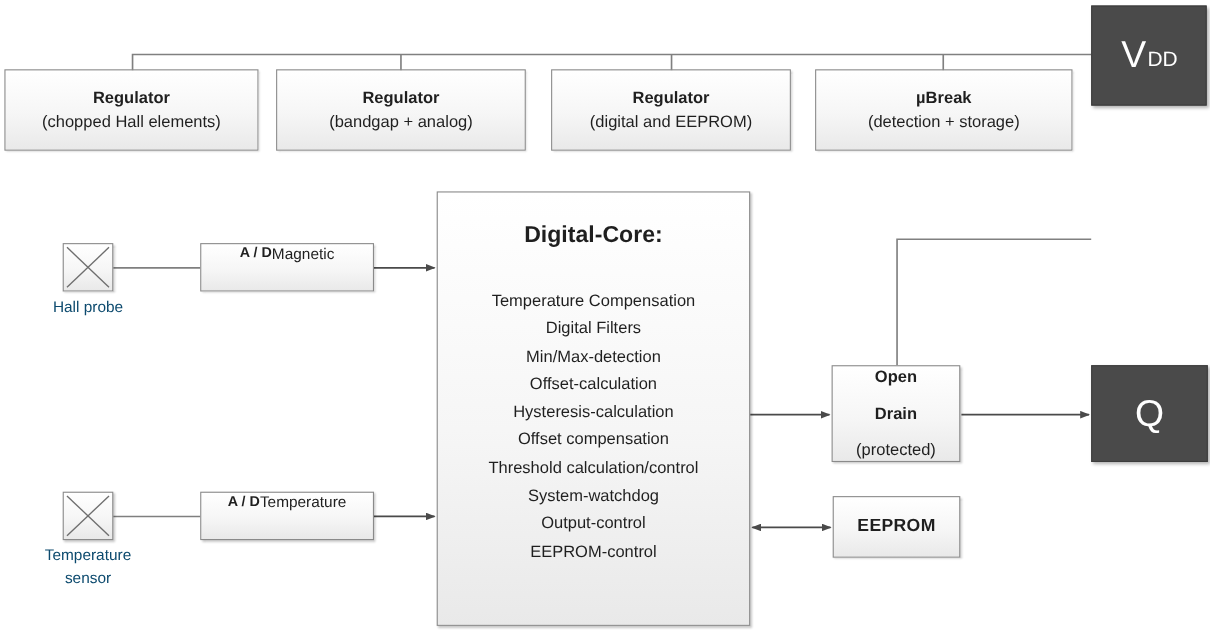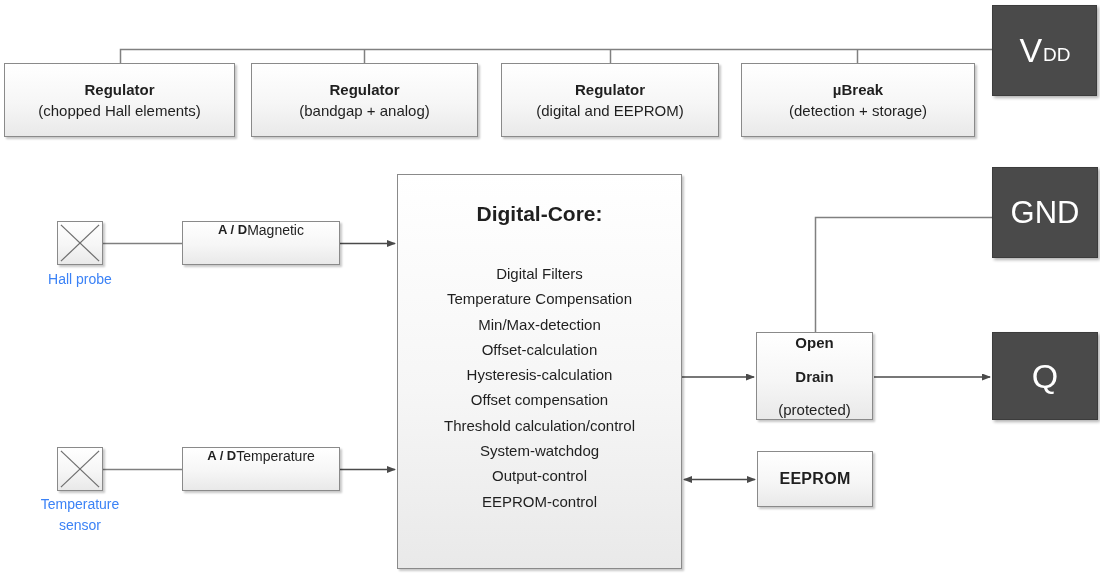--- a/index.html
+++ b/index.html
@@ -30,21 +30,21 @@
 
   .pin-vdd{left:992px;top:5px;width:105px;height:91px;font-size:34px;}
   .pin-vdd sub{font-size:19px;position:relative;top:4px;left:1px;}
   .pin-gnd{left:992px;top:167px;width:106px;height:91px;font-size:31px;}
   .pin-q{left:992px;top:332px;width:106px;height:88px;font-size:34px;}
 
   .sensor{width:46px;height:44px;}
   #hall-box{left:57px;top:221px;}
   #temp-box{left:57px;top:447px;}
   .sensor svg{width:100%;height:100%;display:block;}
-  .sensor-label{position:absolute;font-size:14px;text-align:center;color:#3b82f6;line-height:21px;}
+  .sensor-label{position:absolute;font-size:14px;text-align:center;color:#0c4a6e;line-height:21px;}
   #hall-label{left:15px;top:269px;width:130px;}
   #temp-label{left:10px;top:494px;width:140px;}
 
   .adc{width:158px;height:44px;left:182px;display:flex;justify-content:center;text-align:center;}
   #adc-mag{top:221px;}
   #adc-temp{top:447px;}
   .adc .t{font-weight:bold;font-size:13px;line-height:16px;}
   .adc .s{font-size:14px;line-height:17px;}
 
   .core{left:397px;top:174px;width:285px;height:395px;text-align:center;}
@@ -104,23 +104,20 @@
   </div>
   <div class="box light topbox" id="tb4">
     <div class="t">µBreak</div>
     <div class="s">(detection + storage)</div>
   </div>
 
   <div class="box dark pin-vdd">
     <span>V</span>
       <sub>DD</sub>
   </div>
-  <div class="box dark pin-gnd">
-    <span>GND</span>
-  </div>
   <div class="box dark pin-q">
     <span>Q</span>
   </div>
 
   <div class="box light sensor" id="hall-box">
     <svg viewBox="0 0 46 44">
       <line x1="3" y1="3" x2="43" y2="41" stroke="#6e6e6e" stroke-width="1.3"></line>
       <line x1="43" y1="3" x2="3" y2="41" stroke="#6e6e6e" stroke-width="1.3"></line>
     </svg>
   </div>
@@ -142,22 +139,22 @@
     <div class="s">Magnetic</div>
   </div>
   <div class="box light adc" id="adc-temp">
     <div class="t">A / D</div>
     <div class="s">Temperature</div>
   </div>
 
   <div class="box light core">
     <div class="core-title">Digital-Core:</div>
     <div class="core-list">
+        <div>Temperature Compensation</div>
         <div>Digital Filters</div>
-        <div>Temperature Compensation</div>
         <div>Min/Max-detection</div>
         <div>Offset-calculation</div>
         <div>Hysteresis-calculation</div>
         <div>Offset compensation</div>
         <div>Threshold calculation/control</div>
         <div>System-watchdog</div>
         <div>Output-control</div>
         <div>EEPROM-control</div>
       </div>
   </div>

